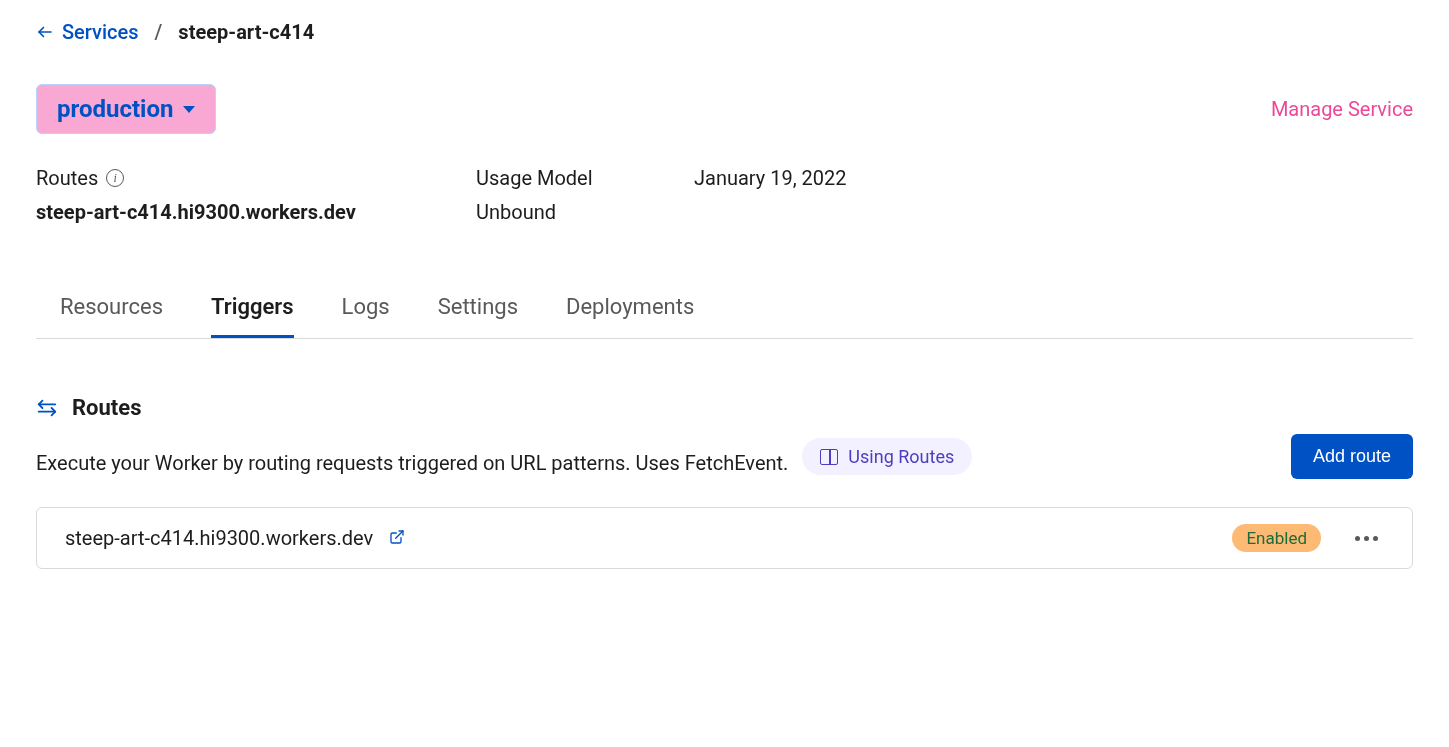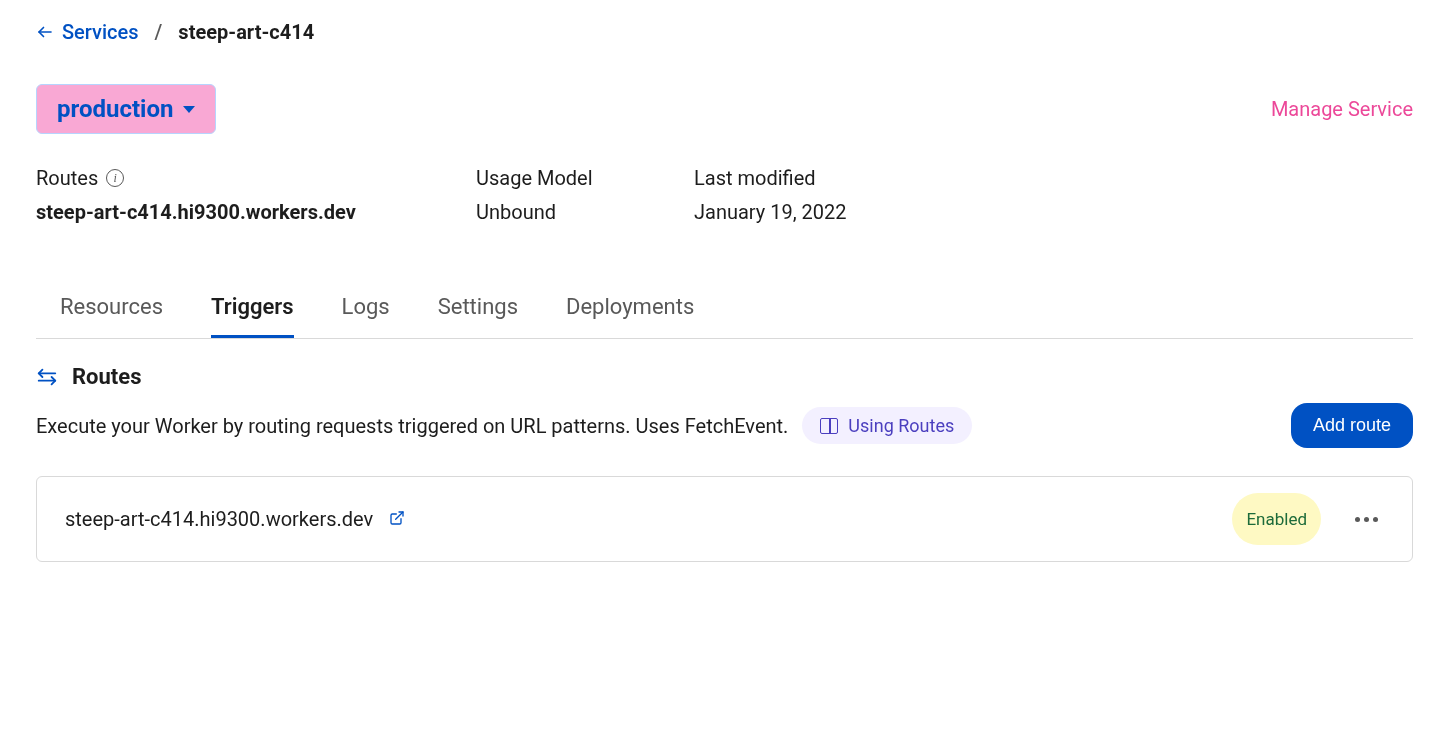--- a/index.html
+++ b/index.html
@@ -33,47 +33,47 @@
   .meta-col2 { width: 218px; }
   .meta-col3 { flex: 1; }
   .meta-label { font-size: 20px; color: #1d1d1d; margin-bottom: 10px; display: flex; align-items: center; gap: 8px; }
   .meta-value { font-size: 20px; color: #1d1d1d; }
   .meta-value-bold { font-weight: 700; }
   .info-icon {
     display: inline-flex; align-items: center; justify-content: center;
     width: 18px; height: 18px; border: 1.5px solid #595959; border-radius: 50%;
     font-size: 12px; color: #595959; font-style: italic; font-family: serif;
   }
-  .tabs { display: flex; gap: 48px; border-bottom: 1px solid #d9d9d9; margin-bottom: 25px; padding-left: 24px; }
+  .tabs { display: flex; gap: 48px; border-bottom: 1px solid #d9d9d9; margin-bottom: 56px; padding-left: 24px; }
   .tab { font-size: 22px; color: #595959; padding: 10px 0 16px 0; cursor: pointer; border-bottom: 3px solid transparent; }
   .tab.active { color: #1d1d1d; font-weight: 600; border-bottom-color: #0051c3; }
   .section-header { display: flex; align-items: center; gap: 14px; margin-bottom: 14px; }
   .routes-icon { width: 22px; height: 22px; position: relative; }
   .section-title { font-size: 22px; font-weight: 700; color: #1d1d1d; }
   .section-desc-row { display: flex; justify-content: space-between; align-items: center; margin-bottom: 28px; gap: 16px; }
-  .section-desc-left { display: flex; align-items: center; gap: 14px; flex-wrap: wrap; }
+  .section-desc-left { display: flex; align-items: flex-end; gap: 14px; flex-wrap: wrap; }
   .section-desc { font-size: 20px; color: #1d1d1d; }
   .pill-link {
     display: inline-flex; align-items: center; gap: 10px;
     background: #f3f0ff; border: none; border-radius: 999px;
     padding: 8px 18px; cursor: pointer; font-size: 18px; color: #4b3fbf;
   }
   .book-icon { width: 18px; height: 16px; border: 1.5px solid #4b3fbf; border-radius: 2px; position: relative; }
   .book-icon::after { content: ""; position: absolute; left: 50%; top: 0; bottom: 0; width: 1.5px; background: #4b3fbf; }
   .primary-btn {
-    background: #0051c3; color: #ffffff; border: none; border-radius: 16px;
+    background: #0051c3; color: #ffffff; border: none; border-radius: 6px;
     padding: 12px 22px; font-size: 18px; cursor: pointer; font-weight: 500;
   }
   .table { border: 1px solid #d9d9d9; border-radius: 6px; overflow: hidden; }
   .thead { background: #f3f3f3; padding: 16px 28px; font-size: 19px; font-weight: 600; border-bottom: 1px solid #d9d9d9; }
   .trow { display: flex; align-items: center; justify-content: space-between; padding: 16px 28px; font-size: 20px; }
   .trow-left { display: flex; align-items: center; gap: 16px; }
   .external-icon { width: 16px; height: 16px; color: #0051c3; }
   .trow-right { display: flex; align-items: center; gap: 28px; }
-  .badge-enabled { background: #fef9c3; color: #1d6b3a; padding: 16px 14px; border-radius: 999px; font-size: 17px; }
+  .badge-enabled { background: #fdba74; color: #1d6b3a; padding: 4px 14px; border-radius: 999px; font-size: 17px; }
   .more-dots { display: flex; gap: 4px; cursor: pointer; padding: 6px; }
   .more-dots span { width: 5px; height: 5px; background: #595959; border-radius: 50%; }
 </style>
 </head>
 <body>
 
 <nav class="breadcrumb">
   <a class="breadcrumb-back">
     <svg width="18" height="18" viewBox="0 0 24 24" fill="none" stroke="#0051c3" stroke-width="2.2" stroke-linecap="round" stroke-linejoin="round">
         <line x1="20" y1="12" x2="4" y2="12"></line>
@@ -99,21 +99,20 @@
       <span>Routes</span>
       <span class="info-icon">i</span>
     </div>
     <div class="meta-value meta-value-bold">steep-art-c414.hi9300.workers.dev</div>
   </div>
   <div class="meta-col2">
     <div class="meta-label">Usage Model</div>
     <div class="meta-value">Unbound</div>
   </div>
   <div class="meta-col3">
-    <div class="meta-label">Last modified</div>
     <div class="meta-value">January 19, 2022</div>
   </div>
 </div>
 
 <div class="tabs">
   <div class="tab">Resources</div>
   <div class="tab active">Triggers</div>
   <div class="tab">Logs</div>
   <div class="tab">Settings</div>
   <div class="tab">Deployments</div>

